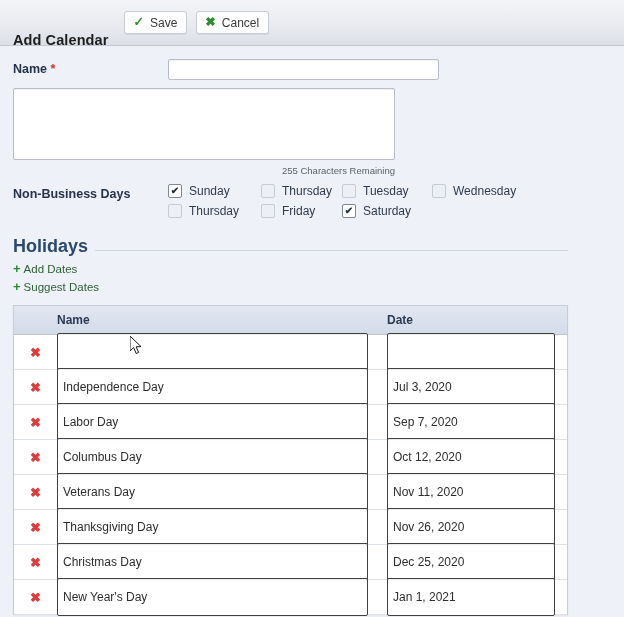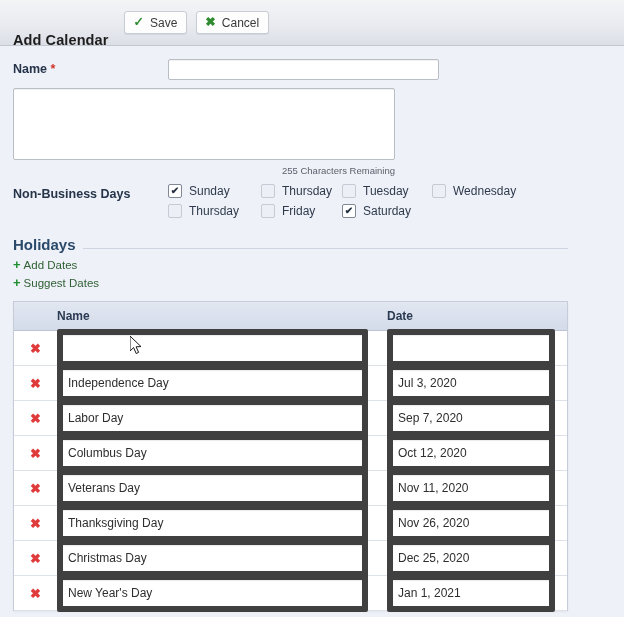--- a/index.html
+++ b/index.html
@@ -168,21 +168,21 @@
 
   
   .section-head {
     margin: 18px 0 0 0;
     display: flex;
     align-items: center;
     width: 555px;
   }
   .section-title {
     font-weight: bold;
-    font-size: 15px;
+    font-size: 18px;
     color: #2b4a6b;
     white-space: nowrap;
     padding-right: 7px;
   }
   .section-rule {
     flex: 1;
     height: 1px;
     background: #cfd5e0;
     position: relative;
     top: 4px;
@@ -240,21 +240,21 @@
     color: #e03b3b;
     font-weight: bold;
     font-size: 13px;
     text-align: center;
     width: 43px;
     cursor: pointer;
     user-select: none;
   }
   .cell-input {
     height: 38px;
-    border: 6px solid #404040;
+    border: 1px solid #404040;
     border-radius: 2px;
     background: #fff;
     box-shadow: inset 0 1px 1px rgba(0,0,0,0.08);
     box-sizing: border-box;
     font-family: "Liberation Sans", sans-serif;
     font-size: 12px;
     color: #2e2e2e;
     padding: 0 5px;
   }
   .name-input { width: 311px; }

